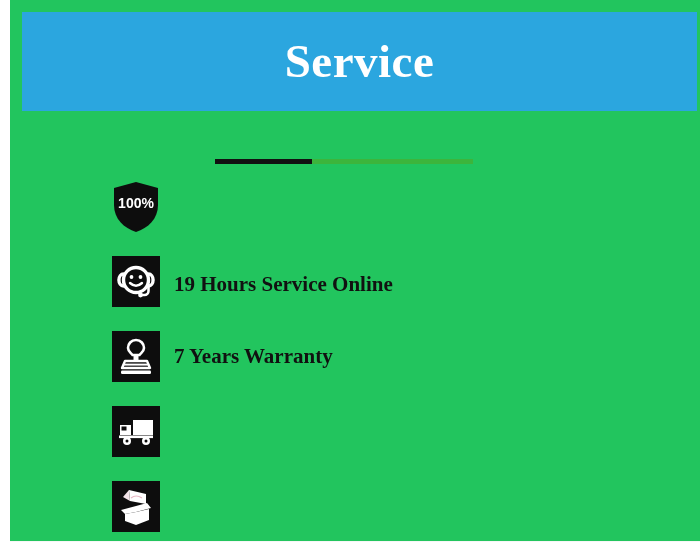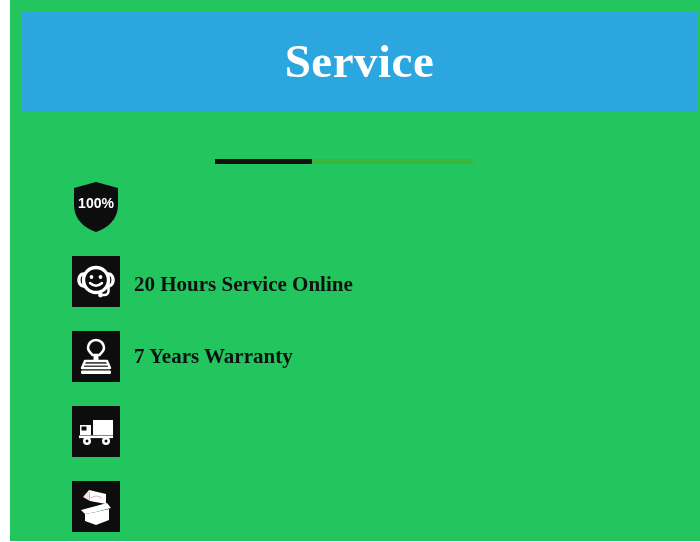--- a/index.html
+++ b/index.html
@@ -67,20 +67,21 @@
     height: 100%;
     background: #3CB53C;
   }
 
   
   .service-list {
     position: absolute;
     left: 0;
     top: 176px;
     width: 629px;
+    padding-left: 40px;
   }
   .service-row {
     position: relative;
     height: 72px;
     display: flex;
     align-items: center;
   }
   .icon-box {
     position: absolute;
     left: 62px;
@@ -140,21 +141,21 @@
           <circle cx="20" cy="18" r="12.5" fill="none" stroke="#ffffff" stroke-width="3.4"></circle>
           <path d="M7.5 12 A4.2 5.5 0 0 0 7.5 24" fill="none" stroke="#ffffff" stroke-width="3.4" stroke-linecap="round"></path>
           <path d="M32.5 12 A4.2 5.5 0 0 1 32.5 24" fill="none" stroke="#ffffff" stroke-width="3.4" stroke-linecap="round"></path>
           <path d="M32.5 24 L32.5 29 A4 4 0 0 1 28.5 33 L26 33" fill="none" stroke="#ffffff" stroke-width="2.6" stroke-linecap="round"></path>
           <circle cx="24.5" cy="33" r="2.4" fill="#ffffff"></circle>
           <circle cx="15.5" cy="15" r="1.9" fill="#ffffff"></circle>
           <circle cx="24.5" cy="15" r="1.9" fill="#ffffff"></circle>
           <path d="M14 21 Q20 26.5 26 21" fill="none" stroke="#ffffff" stroke-width="2.4" stroke-linecap="round"></path>
         </svg>
       </div>
-      <div class="row-label">20 Hours Service Online</div>
+      <div class="row-label">19 Hours Service Online</div>
     </div>
 
     <div class="service-row">
       <div class="icon-box" style="top:11px;">
         <svg width="38" height="40" viewBox="0 0 38 40" aria-hidden="true">
           <path d="M19 3 C24 3 27 7 27 11 C27 14.5 24 16 22.5 18 L15.5 18 C14 16 11 14.5 11 11 C11 7 14 3 19 3 Z" fill="none" stroke="#ffffff" stroke-width="2.6"></path>
           <rect x="16.5" y="17" width="5" height="7" fill="#ffffff"></rect>
           <path d="M8 24 L30 24 L33 31 L5 31 Z" fill="none" stroke="#ffffff" stroke-width="2.4" stroke-linejoin="round"></path>
           <line x1="6.5" y1="27.6" x2="31.5" y2="27.6" stroke="#ffffff" stroke-width="2"></line>
           <rect x="4" y="33.5" width="30" height="3.4" rx="1.2" fill="#ffffff"></rect>

